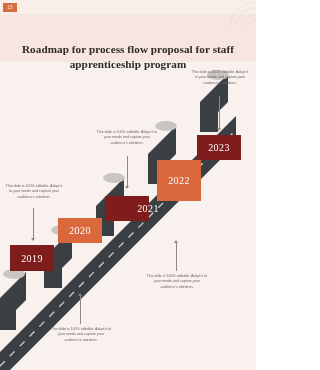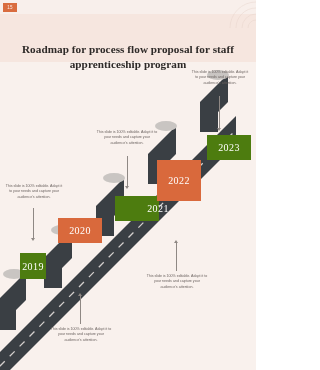--- a/index.html
+++ b/index.html
@@ -90,21 +90,21 @@
     display: flex;
     align-items: center;
     justify-content: center;
     color: #ffffff;
     font-family: "Liberation Serif", serif;
     font-size: 10px;
     font-weight: normal;
     letter-spacing: 0.4px;
     box-sizing: border-box;
   }
-  .year-block.teal   { background: #4d7c0f; margin-left: 10px; }
+  .year-block.teal   { background: #7f1d1d; }
   .year-block.orange { background: #d9693c; }
 
   
   .conn-line {
     position: absolute;
     width: 1px;
     background: #8f8884;
   }
   .conn-arrow {
     position: absolute;
@@ -177,21 +177,21 @@
         <ellipse cx="218" cy="75" rx="11" ry="5"></ellipse>
       </g>
 
       <path d="M -20 386 L 236 130" fill="none" stroke="#efe9e5" stroke-width="1.3" stroke-dasharray="7 7" opacity="0.85"></path>
     </g>
   </svg>
 
   <div class="desc" style="left:4px; top:184px; width:60px;">This slide is 100% editable. Adapt it to your needs and capture your audience's attention.</div>
   <div class="conn-line" style="left:33px; top:208px; height:30px;"></div>
   <div class="conn-arrow down" style="left:31px; top:238px;"></div>
-  <div class="year-block teal" style="left:10px; top:253px; width:26px; height:26px;">
+  <div class="year-block teal" style="left:10px; top:245px; width:44px; height:26px;">
     <span>2019</span>
   </div>
 
   <div class="year-block orange" style="left:58px; top:218px; width:44px; height:25px;text-align:center;">
     <span>2020</span>
   </div>
   <div class="conn-line" style="left:80px; top:296px; height:28px;"></div>
   <div class="conn-arrow up" style="left:78px; top:293px;"></div>
   <div class="desc" style="left:50px; top:327px; width:62px;">This slide is 100% editable. Adapt it to your needs and capture your audience's attention.</div>
 

